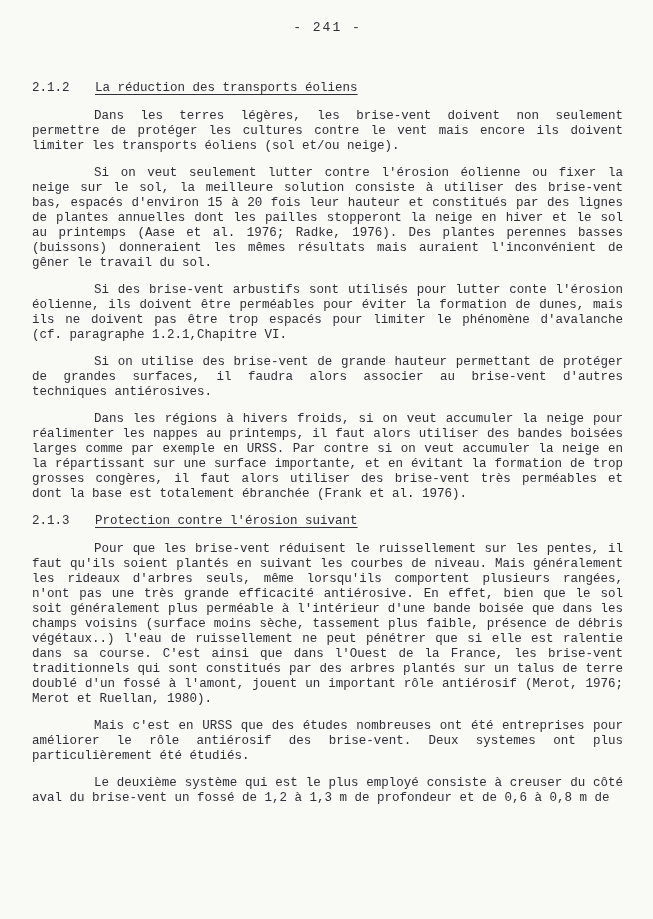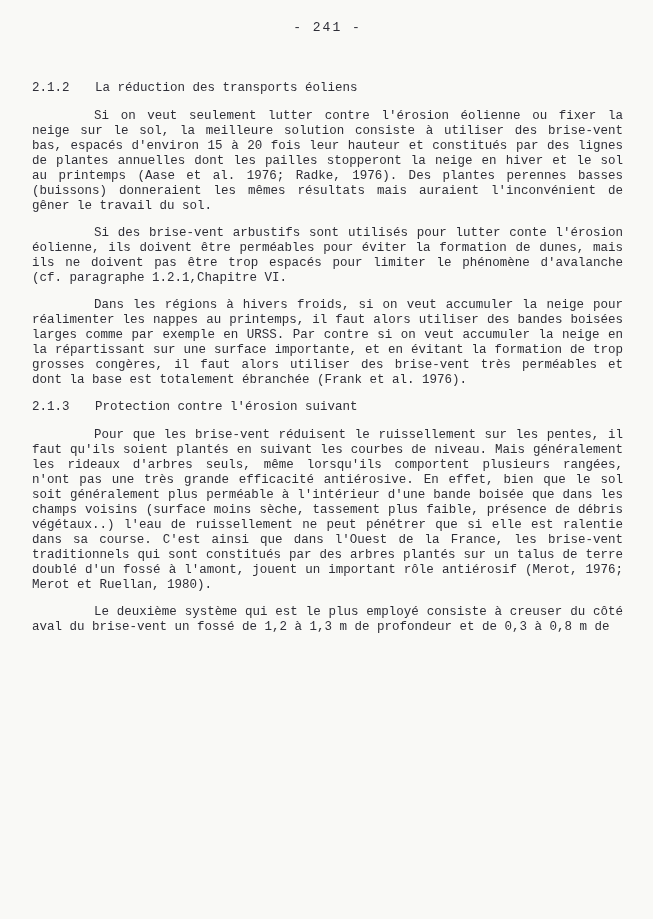--- a/index.html
+++ b/index.html
@@ -32,20 +32,21 @@
   }
   .section-heading {
     margin: 0 0 13px 0;
     white-space: nowrap;
   }
   .sec-id {
     display: inline-block;
     width: 63px;
   }
   .sec-title {
+    text-decoration: underline;
     text-underline-offset: 3px;
   }
   .para {
     margin: 0 0 12px 0;
     text-indent: 62px;
     text-align: justify;
   }
   .section + .section {
     margin-top: 10px;
   }
@@ -57,26 +58,29 @@
 <body>
 
 <div class="scan-page">
 
   <div class="page-number">- 241 -</div>
 
   <section class="section">
     <div class="section-heading">
       <span class="sec-id">2.1.2</span><span class="sec-title">La réduction des transports éoliens</span>
     </div>
+    <p class="para">Dans les terres légères, les brise-vent doivent non seulement permettre de protéger les cultures contre le vent mais encore ils doivent limiter les transports éoliens (sol et/ou neige).</p>
     <p class="para">Si on veut seulement lutter contre l'érosion éolienne ou fixer la neige sur le sol, la meilleure solution consiste à utiliser des brise-vent bas, espacés d'environ 15 à 20 fois leur hauteur et constitués par des lignes de plantes annuelles dont les pailles stopperont la neige en hiver et le sol au printemps (Aase et al. 1976; Radke, 1976).  Des plantes perennes basses (buissons) donneraient les mêmes résultats mais auraient l'inconvénient de gêner le travail du sol.</p>
     <p class="para">Si des brise-vent arbustifs sont utilisés pour lutter conte l'érosion éolienne, ils doivent être perméables pour éviter la formation de dunes, mais ils ne doivent pas être trop espacés pour limiter le phénomène d'avalanche (cf. paragraphe 1.2.1,Chapitre VI.</p>
+    <p class="para">Si on utilise des brise-vent de grande hauteur permettant de protéger de grandes surfaces, il faudra alors associer au brise-vent d'autres techniques antiérosives.</p>
     <p class="para">Dans les régions à hivers froids, si on veut accumuler la neige pour réalimenter les nappes au printemps, il faut alors utiliser des bandes boisées larges comme par exemple en URSS.  Par contre si on veut accumuler la neige en la répartissant sur une surface importante, et en évitant la formation de trop grosses congères, il faut alors utiliser des brise-vent très perméables et dont la base est totalement ébranchée (Frank et al. 1976).</p>
   </section>
 
   <section class="section">
     <div class="section-heading">
       <span class="sec-id">2.1.3</span><span class="sec-title">Protection contre l'érosion suivant</span>
     </div>
     <p class="para">Pour que les brise-vent réduisent le ruissellement sur les pentes, il faut qu'ils soient plantés en suivant les courbes de niveau.  Mais généralement les rideaux d'arbres seuls, même lorsqu'ils comportent plusieurs rangées, n'ont pas une très grande efficacité antiérosive.  En effet, bien que le sol soit généralement plus perméable à l'intérieur d'une bande boisée que dans les champs voisins (surface moins sèche, tassement plus faible, présence de débris végétaux..) l'eau de ruissellement ne peut pénétrer que si elle est ralentie dans sa course. C'est ainsi que dans l'Ouest de la France, les brise-vent traditionnels qui sont constitués par des arbres plantés sur un talus de terre doublé d'un fossé à l'amont, jouent un important rôle antiérosif (Merot, 1976; Merot et Ruellan, 1980).</p>
-    <p class="para">Le deuxième système qui est le plus employé consiste à creuser du côté aval du brise-vent un fossé de 1,2 à 1,3 m de profondeur et de 0,3 à 0,8 m de</p>
+    <p class="para">Mais c'est en URSS que des études nombreuses ont été entreprises pour améliorer le rôle antiérosif des brise-vent.  Deux systemes ont plus particulièrement été étudiés.</p>
+    <p class="para">Le deuxième système qui est le plus employé consiste à creuser du côté aval du brise-vent un fossé de 1,2 à 1,3 m de profondeur et de 0,6 à 0,8 m de</p>
   </section>
 
 </div>
 
 </body></html>

